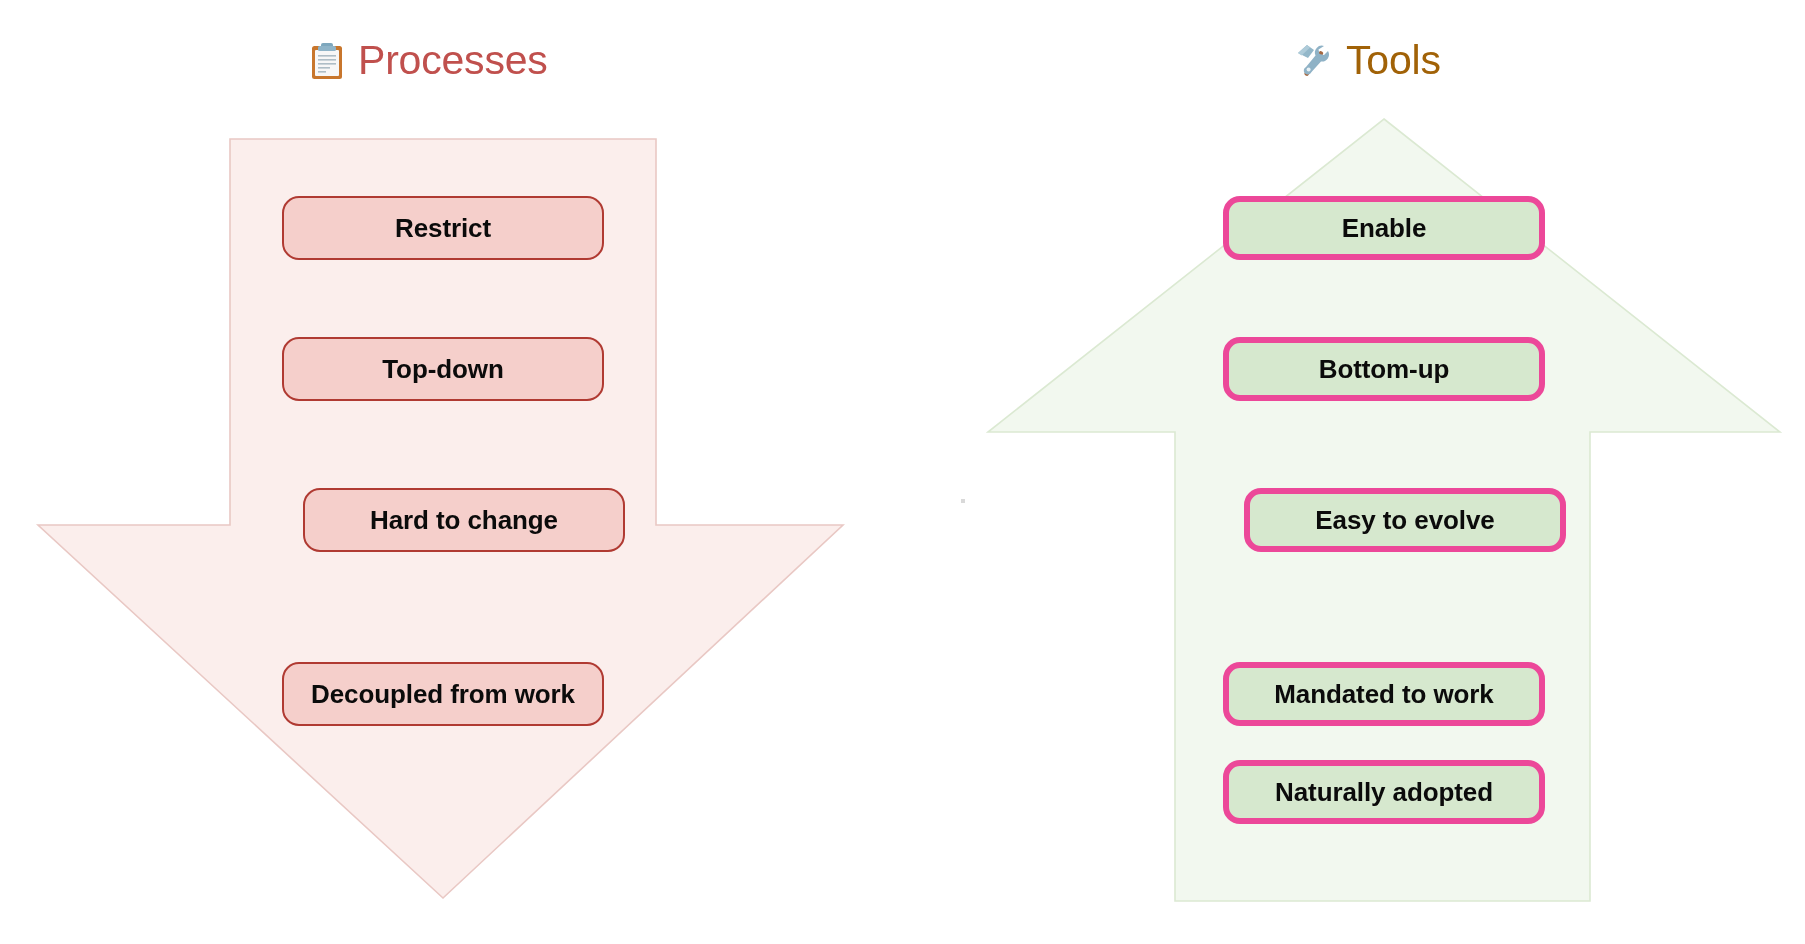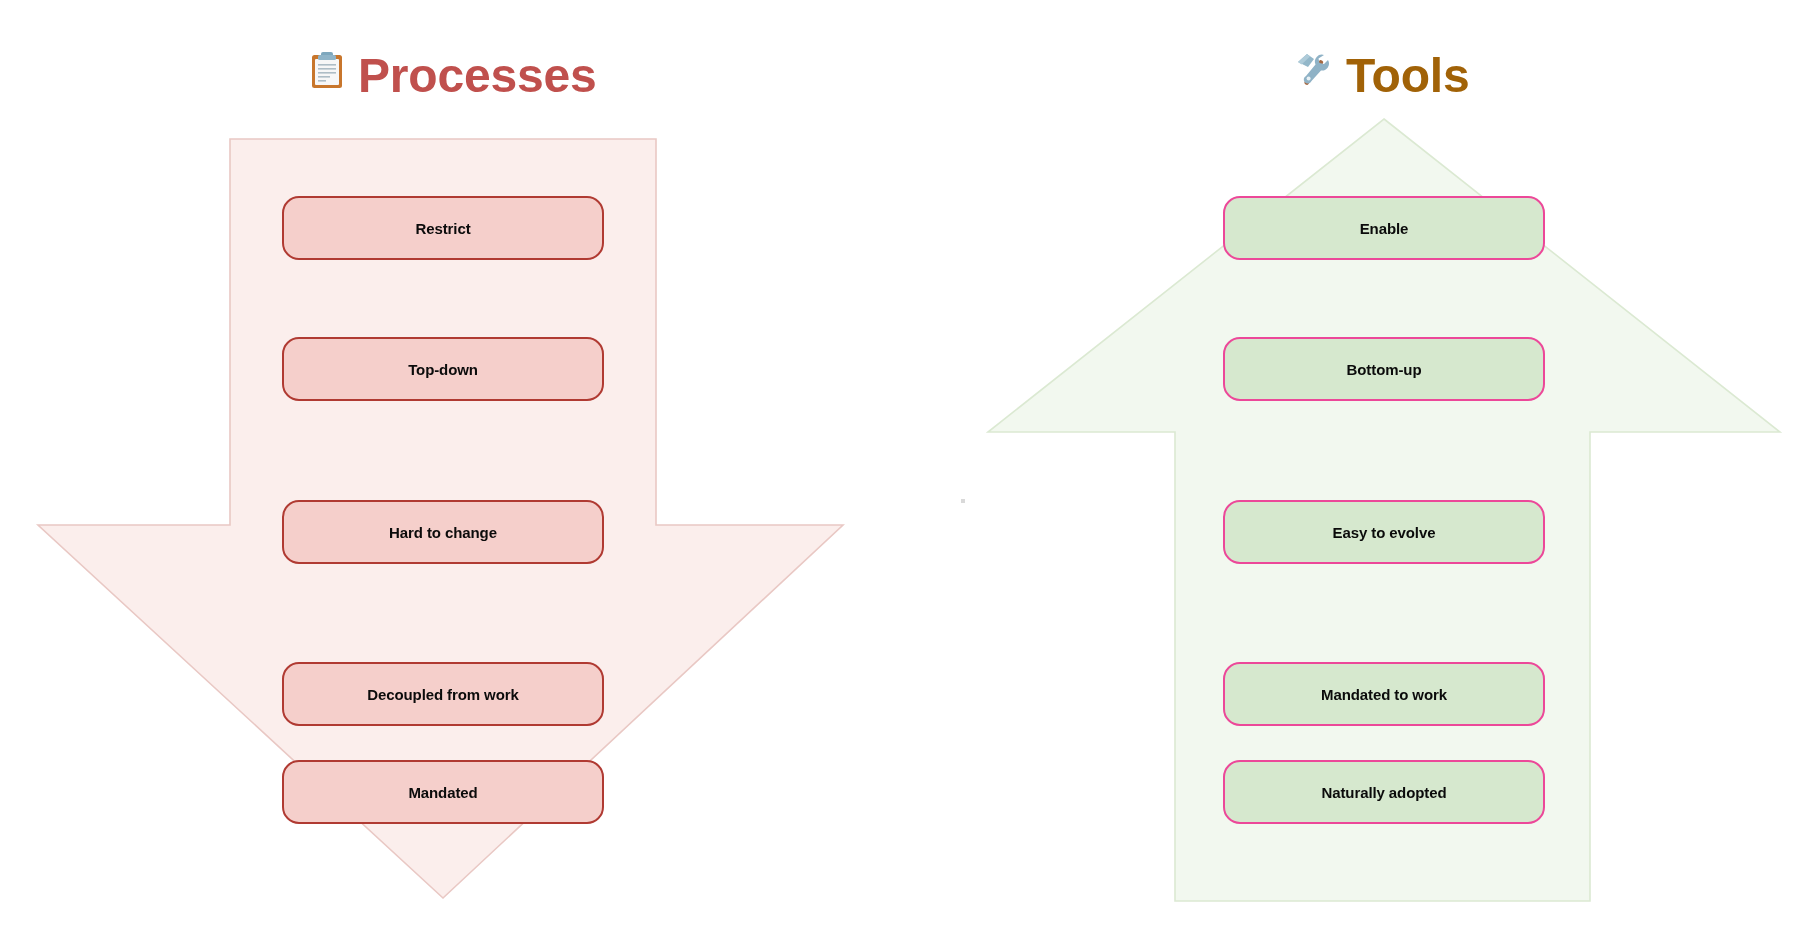--- a/index.html
+++ b/index.html
@@ -47,25 +47,24 @@
 
   .heading-emoji {
     font-family: "DejaVu Sans", sans-serif;
     font-size: 36px;
     line-height: 1;
     display: inline-block;
   }
   .heading-emoji svg { display: block; }
 
   .heading-text {
-    font-size: 48px;
-    font-weight: bold;
+    font-size: 41px;
+    font-weight: normal;
     letter-spacing: -0.2px;
     line-height: 1;
-    margin-top: 12px;
   }
   #heading-processes .heading-text { color: #c0504d; }
   #heading-tools     .heading-text { color: #a16207; }
 
   
   .arrow-svg {
     position: absolute;
     top: 0;
     left: 0;
     width: 1805px;
@@ -79,41 +78,41 @@
     width: 322px;
     height: 64px;
     border-radius: 17px;
     box-sizing: border-box;
     display: flex;
     align-items: center;
     justify-content: center;
     text-align: center;
   }
   .pill-label {
-    font-size: 15px;
+    font-size: 26px;
     font-weight: bold;
     color: #0b0b0b;
     letter-spacing: -0.1px;
     line-height: 1;
   }
 
   .pill.red {
     left: 282px;
     background: #f5cfcb;
     border: 2px solid #b03a32;
   }
   .pill.green {
     left: 1223px;
     background: #d6e8ce;
-    border: 2px solid #ec4899;
+    border: 6px solid #ec4899;
   }
 
   .pill.r0, .pill.g0 { top: 196px; }
   .pill.r1, .pill.g1 { top: 337px; }
-  .pill.r2, .pill.g2 { top: 500px; }
+  .pill.r2, .pill.g2 { top: 488px; margin-left: 21px; }
   .pill.r3, .pill.g3 { top: 639px; margin-top: 23px; }
   .pill.r4, .pill.g4 { top: 760px; }
 
   
   .speck {
     position: absolute;
     left: 961px;
     top: 499px;
     width: 4px;
     height: 4px;
@@ -158,23 +157,20 @@
     </div>
     <div class="pill red r1">
       <span class="pill-label">Top-down</span>
     </div>
     <div class="pill red r2">
       <span class="pill-label">Hard to change</span>
     </div>
     <div class="pill red r3">
       <span class="pill-label">Decoupled from work</span>
     </div>
-    <div class="pill red r4">
-      <span class="pill-label">Mandated</span>
-    </div>
   </div>
 
   <div class="column" id="col-tools">
 
     <div class="heading" id="heading-tools">
       <span class="heading-emoji">
         <svg width="38" height="40" viewBox="0 0 38 40">
 
           <rect x="17.5" y="8" width="4.6" height="29" rx="2" fill="#a5673f" transform="rotate(35 19.8 22.5)"></rect>
 

